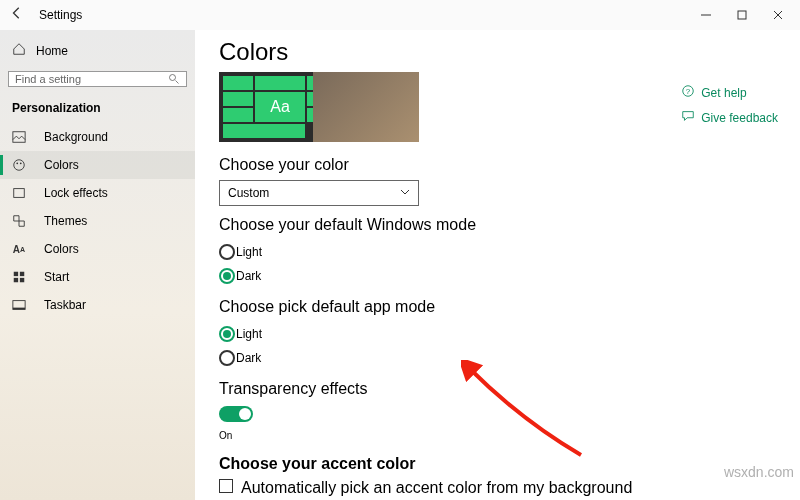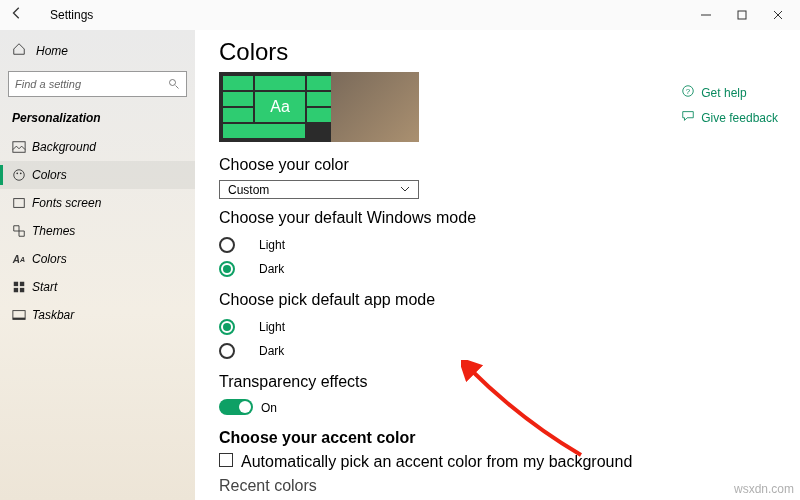--- a/index.html
+++ b/index.html
@@ -1,59 +1,59 @@
 <!DOCTYPE html>
 <html><head>
 <meta charset="utf-8">
 <style>
 * { margin: 0; padding: 0; box-sizing: border-box; font-family: "Segoe UI", Arial, sans-serif; }
 body { width: 800px; height: 500px; overflow: hidden; background: #fff; position: relative; }
 .titlebar { height: 30px; display: flex; align-items: center; padding: 0 4px; background: #fafafa; }
-.tb-left { display: flex; align-items: center; gap: 20px; padding-left: 6px; }
+.tb-left { display: flex; align-items: center; gap: 9px; padding-left: 6px; }
 .tb-back { width: 20px; }
 .tb-title { font-size: 12px; }
 .tb-right { margin-left: auto; display: flex; }
 .tb-btn { width: 36px; height: 30px; display: flex; align-items: center; justify-content: center; }
 .tb-btn svg { width: 10px; height: 10px; }
 .app { display: flex; height: 470px; }
-.sidebar { width: 195px; background: linear-gradient(180deg,#eaeaea 0%,#f3eee4 60%,#ede5d7 100%); padding-top: 6px; font-style: italic; }
+.sidebar { width: 195px; background: linear-gradient(180deg,#eaeaea 0%,#f3eee4 60%,#ede5d7 100%); padding-top: 6px; }
 .home { display: flex; align-items: center; gap: 10px; padding: 6px 12px; font-size: 12px; }
 .search-wrap { padding: 6px 8px 10px; }
-.search { width: 100%; height: 26px; border: 1px solid #999; background: #fff; display: flex; align-items: center; padding: 0 6px; font-size: 11px; color: #666; }
+.search { width: 100%; height: 16px; border: 1px solid #999; background: #fff; display: flex; align-items: center; padding: 0 6px; font-size: 11px; color: #666; }
 .search .sicon { margin-left: auto; width: 12px; height: 12px; color: #555; }
 .section { font-size: 12px; font-weight: 600; padding: 4px 12px 8px; }
-.nav-item { display: flex; align-items: center; gap: 6px; padding: 7px 12px; font-size: 12px; position: relative; }
+.nav-item { display: flex; align-items: center; gap: 18px; padding: 7px 12px; font-size: 12px; position: relative; }
 .nav-item.active { background: rgba(0,0,0,0.05); }
 .nav-item.active::before { content:""; position:absolute; left:0; top:4px; bottom:4px; width:3px; background:#0ea065; }
 .nav-item .ico { width: 14px; height: 14px; color:#333; display:flex; align-items:center; justify-content:center; }
 .main { flex: 1; padding: 8px 24px 0 24px; overflow: hidden; position: relative; }
 .h1 { font-size: 24px; font-weight: 400; margin-bottom: 6px; }
 .preview { width: 200px; height: 70px; background:#2b2b2b; position:relative; margin-bottom:14px; display:flex; }
-.tile-grid { width: 112px; height:100%; display:grid; grid-template-columns: 30px 50px 30px; grid-template-rows: repeat(4,1fr); gap:2px; padding:4px; }
+.tile-grid { width: 94px; height:100%; display:grid; grid-template-columns: 30px 50px 30px; grid-template-rows: repeat(4,1fr); gap:2px; padding:4px; }
 .tile { background:#2ecc71; }
 .tile.s { grid-column: span 1; } .tile.m { grid-column: span 2; }
 .aa { grid-row: 2 / span 2; grid-column: 2; display:flex; align-items:center; justify-content:center; color:#fff; font-size:16px; }
 .preview .desk { flex:1; background: linear-gradient(135deg,#7a6a5a,#aa9070); }
 .label { font-size: 16px; margin: 10px 0 6px; }
-.select { width: 200px; height: 19px; border:1px solid #666; display:flex; align-items:center; padding:0 8px; font-size:12px; justify-content:space-between; }
-.radio-row { display:flex; align-items:center; gap:24px; padding:4px 0; font-size:12px; }
+.select { width: 200px; height: 26px; border:1px solid #666; display:flex; align-items:center; padding:0 8px; font-size:12px; justify-content:space-between; }
+.radio-row { display:flex; align-items:center; gap:1px; padding:4px 0; font-size:12px; }
 .radio { width:16px; height:16px; border:2px solid #333; border-radius:50%; display:flex; align-items:center; justify-content:center; }
 .radio.checked { border-color:#0ea065; }
 .radio.checked::after { content:""; width:8px; height:8px; background:#0ea065; border-radius:50%; }
-.toggle-row { display:flex; align-items:flex-end; gap:8px; font-size:12px; padding:2px 0; }
+.toggle-row { display:flex; align-items:flex-start; gap:8px; font-size:10px; padding:2px 0;flex-direction:column; }
 .toggle { width:34px; height:16px; border-radius:8px; background:#0ea065; position:relative; }
 .toggle::after { content:""; position:absolute; right:2px; top:2px; width:12px; height:12px; background:#fff; border-radius:50%; }
 .h2 { font-size:16px; font-weight:600; margin-top:12px; }
 .check-row { display:flex; align-items:flex-start; gap:8px; font-size:16px; padding:6px 0; }
 .checkbox { width:14px; height:14px; border:1px solid #333; }
 .recent { font-size:16px; color:#444; }
 .rightcol { position:absolute; right:22px; top:54px; display:flex; flex-direction:column; gap:8px; font-size:12px; }
 .link { color:#0a8a5f; display:flex; align-items:center; gap:6px; }
 .arrow { position:absolute; left:266px; top:330px; pointer-events:none; }
-.wm { position:absolute; right:6px; bottom:4px; font-size:12px; color:#b0b0b0; }
+.wm { position:absolute; right:6px; bottom:20px; font-size:14px; color:#b0b0b0; }
 </style>
 </head>
 <body>
 
 <div class="titlebar">
   <div class="tb-left">
     <span class="tb-back">
       <svg viewBox="0 0 16 16" width="14" height="14">
           <path d="M10 2 4 8l6 6" stroke="#333" stroke-width="1.5" fill="none"></path>
         </svg>
@@ -117,21 +117,21 @@
           </svg>
         </span>
       <span>Colors</span>
     </div>
     <div class="nav-item">
       <span class="ico">
           <svg viewBox="0 0 16 16" width="14" height="14">
             <rect x="2" y="3" width="12" height="10" stroke="#333" fill="none"></rect>
           </svg>
         </span>
-      <span>Fonts screen</span>
+      <span>Lock effects</span>
     </div>
     <div class="nav-item">
       <span class="ico">
           <svg viewBox="0 0 16 16" width="14" height="14">
             <path d="M2 2h6v6H2zM8 8h6v6H8z" stroke="#333" fill="none"></path>
           </svg>
         </span>
       <span>Themes</span>
     </div>
     <div class="nav-item">

